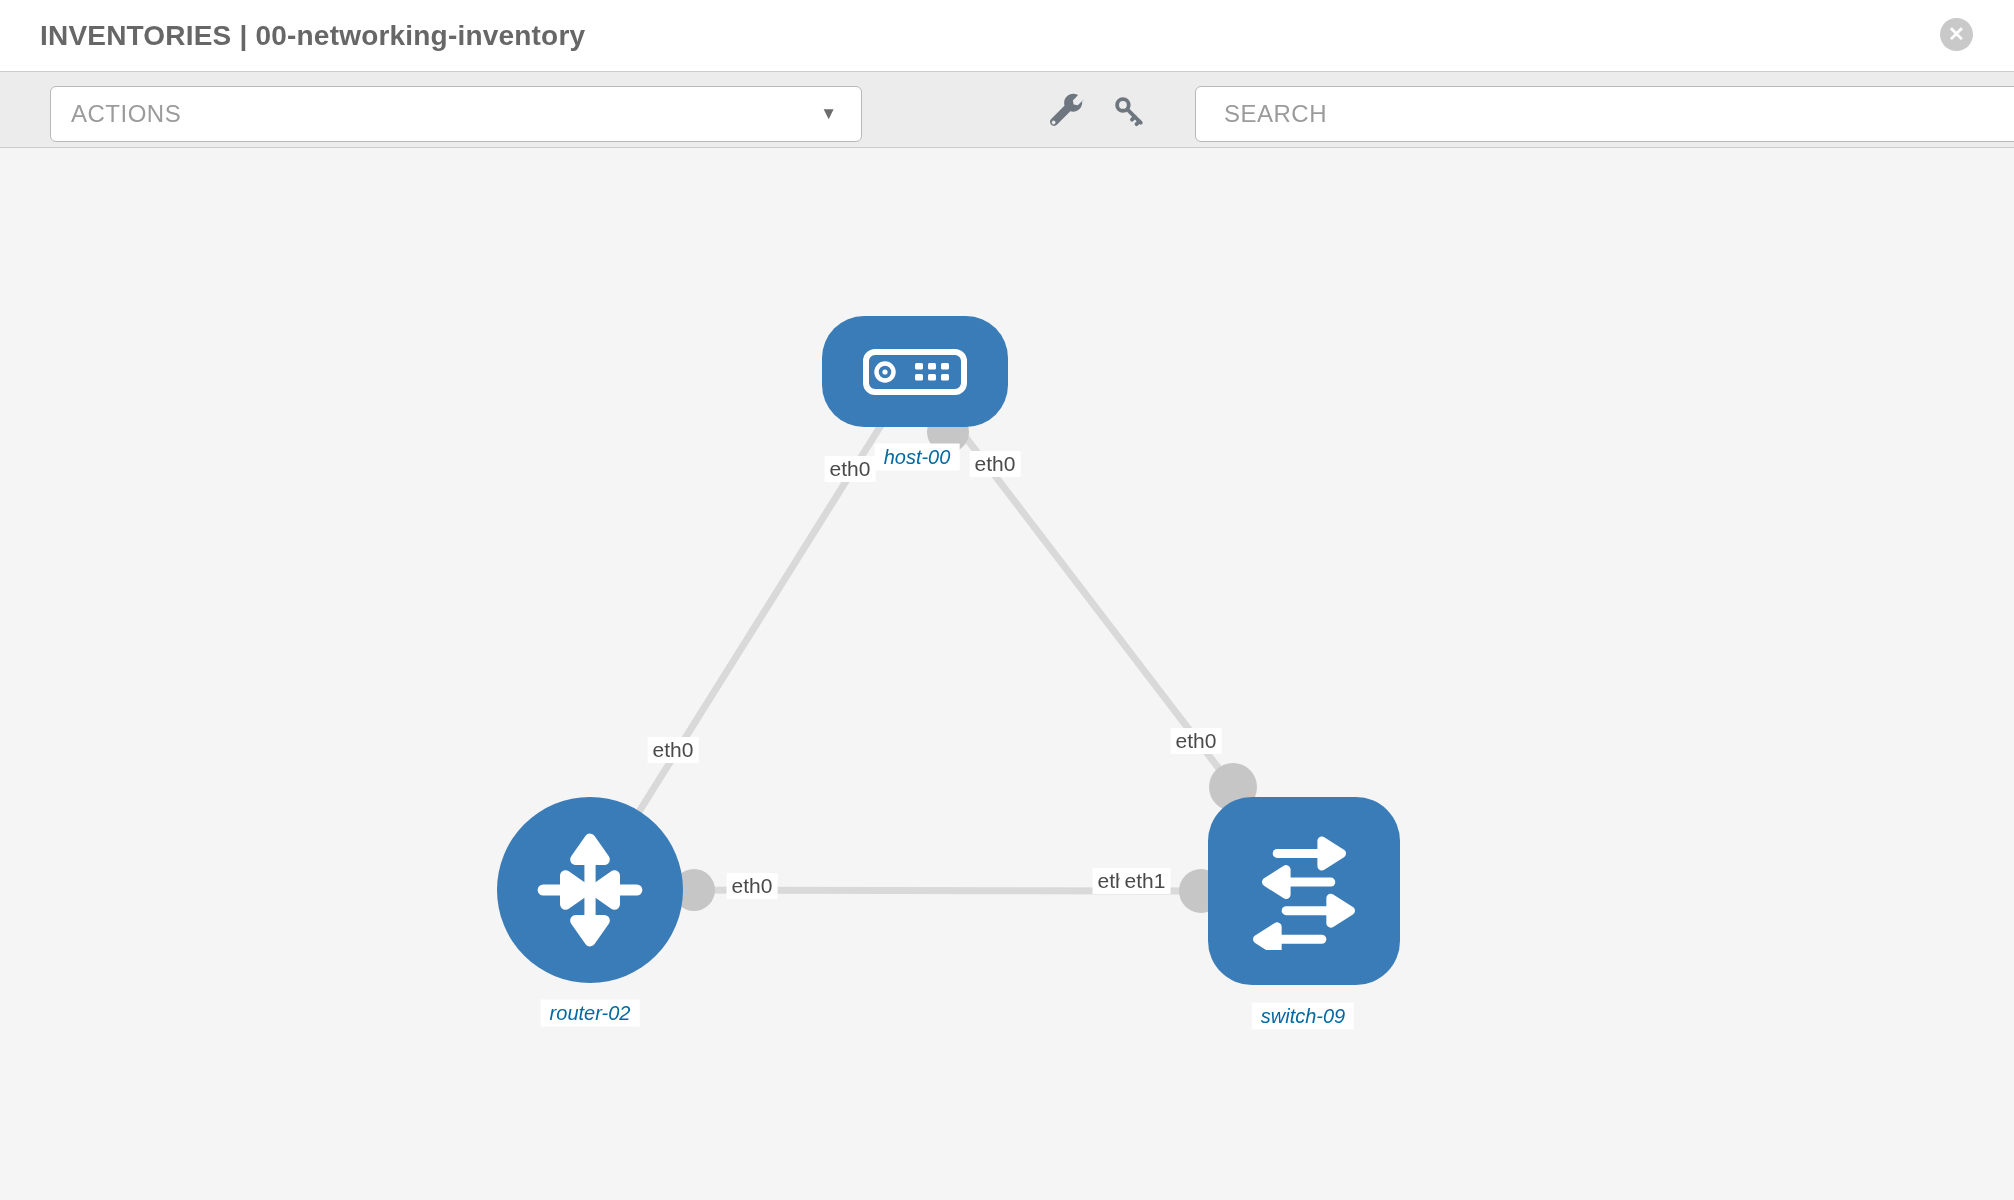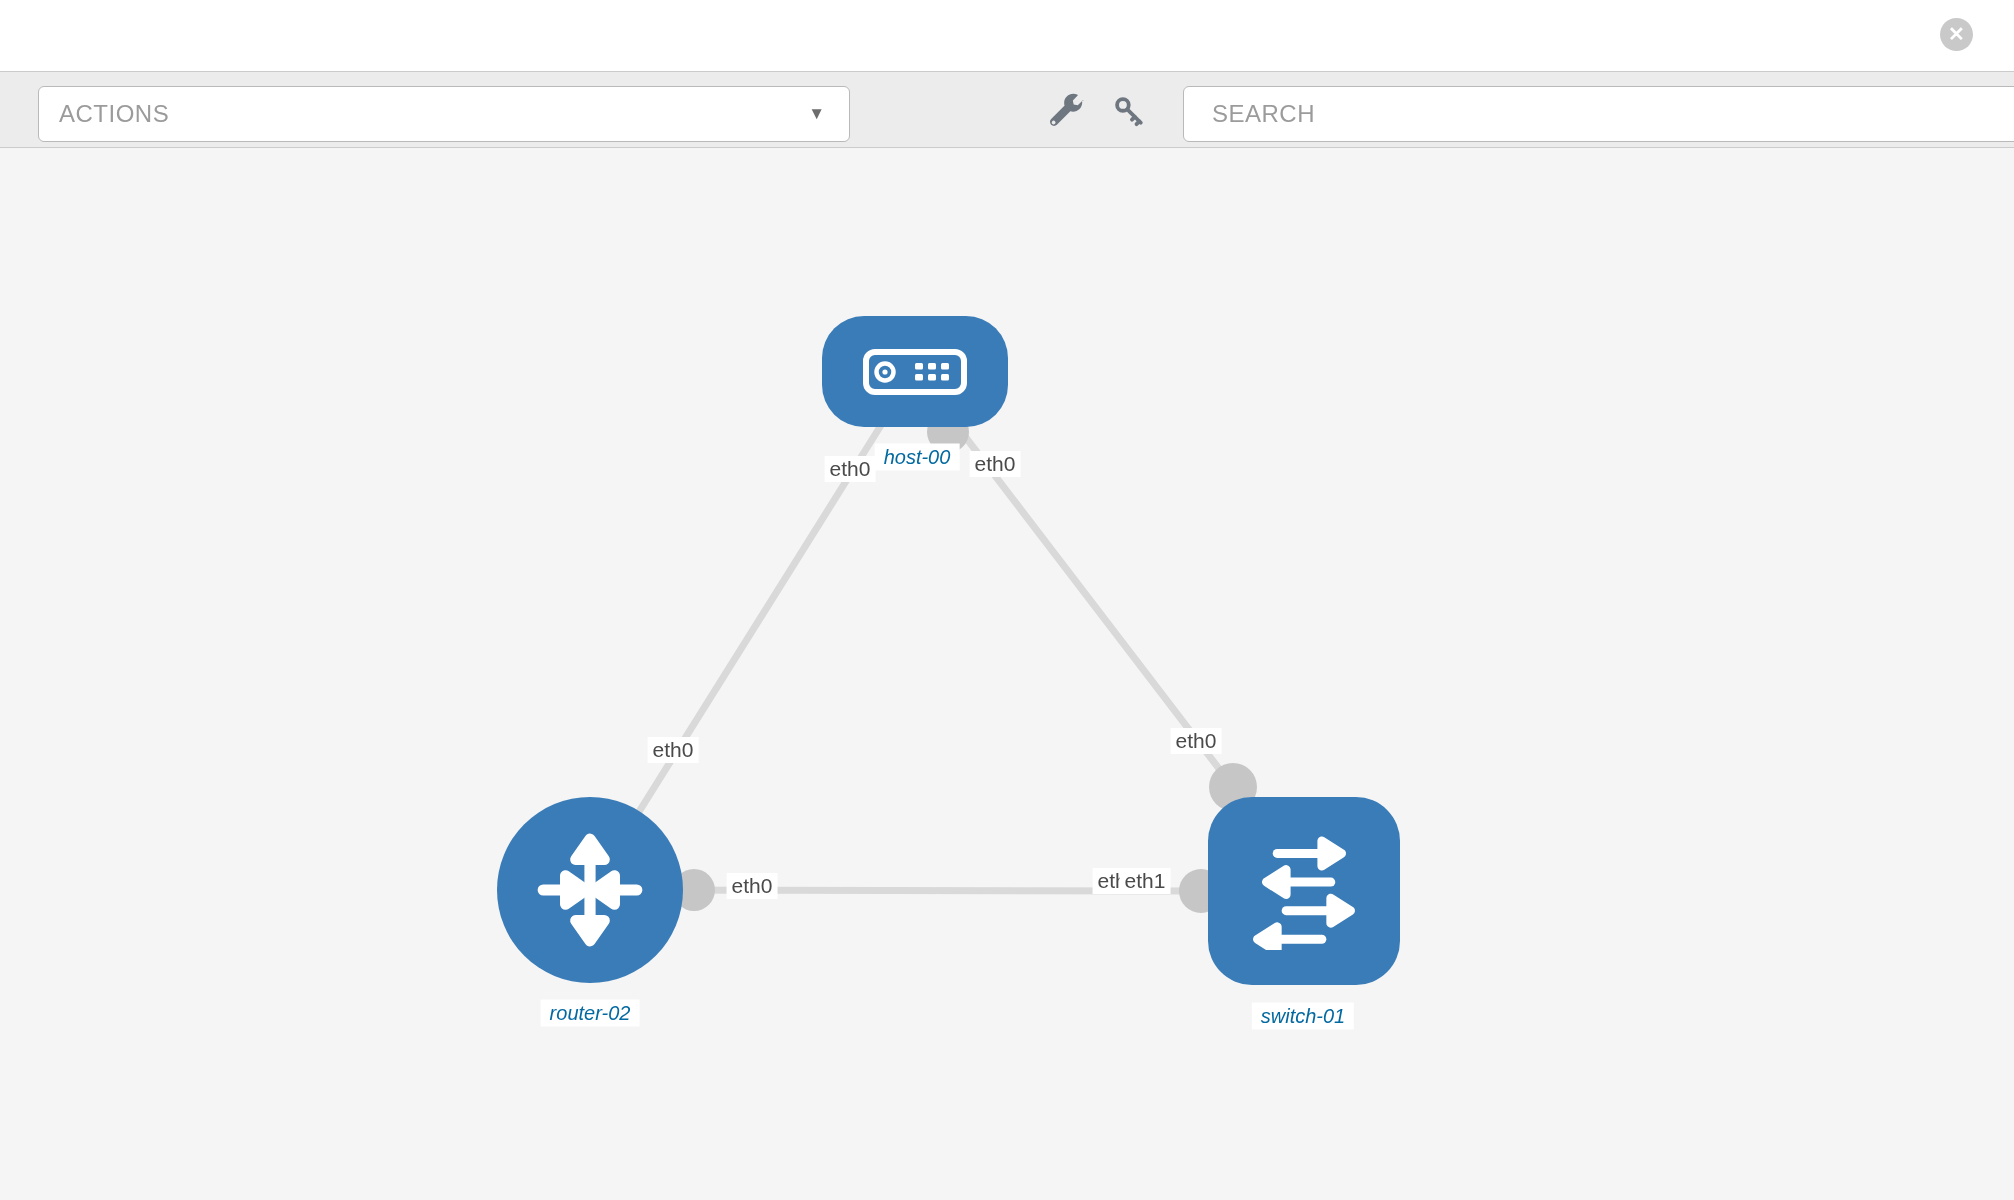--- a/index.html
+++ b/index.html
@@ -24,20 +24,21 @@
   }
   
   .toolbar{
     position:absolute;left:0;top:72px;width:2014px;height:75px;
     background:#ececec;border-bottom:1px solid #cbcbcb;
   }
   .select-box{
     position:absolute;top:14px;height:56px;background:#ffffff;
     border:1px solid #b9b9b9;border-radius:6px;box-sizing:border-box;
     cursor:pointer;
+    margin-left:12px;
   }
   .select-box .sel-label{
     position:absolute;left:20px;top:0;height:54px;line-height:54px;
     font-size:24px;color:#9b9b9b;letter-spacing:0.5px;
   }
   .select-box .caret{
     position:absolute;right:24px;top:0;height:54px;line-height:54px;
     font-size:17px;color:#6d6d6d;
   }
   .actions-box{left:38px;width:812px;}
@@ -61,20 +62,21 @@
     position:absolute;z-index:3;background:#ffffff;color:#4a4a4a;
     white-space:nowrap;transform:translate(-50%,-50%);
   }
   .chip-name{font-size:20px;padding:2px 9px;color:#0369a1;font-style:italic;}
   .chip-port{font-size:21px;padding:1px 5px;}
 </style>
 </head>
 <body>
 
 <div class="header">
+  <div class="header-title">INVENTORIES | 00-networking-inventory</div>
   <div class="close-btn">✕</div>
 </div>
 
 <div class="toolbar">
   <div class="select-box actions-box">
     <span class="sel-label">ACTIONS</span>
     <span class="caret">▼</span>
   </div>
 
   <span class="tool-icon" style="left:1048px;top:20px;">
@@ -166,15 +168,15 @@
   <div class="chip chip-name" style="left:917px;top:309px;">host-00</div>
   <div class="chip chip-port" style="left:995px;top:316px;">eth0</div>
 
   <div class="chip chip-port" style="left:673px;top:602px;">eth0</div>
   <div class="chip chip-port" style="left:752px;top:738px;">eth0</div>
   <div class="chip chip-name" style="left:590px;top:865px;">router-02</div>
 
   <div class="chip chip-port" style="left:1196px;top:593px;">eth0</div>
   <div class="chip chip-port" style="left:1118px;top:733px;">eth1</div>
   <div class="chip chip-port" style="left:1145px;top:733px;">eth1</div>
-  <div class="chip chip-name" style="left:1303px;top:868px;">switch-01</div>
+  <div class="chip chip-name" style="left:1303px;top:868px;">switch-09</div>
 
 </div>
 
 </body></html>

